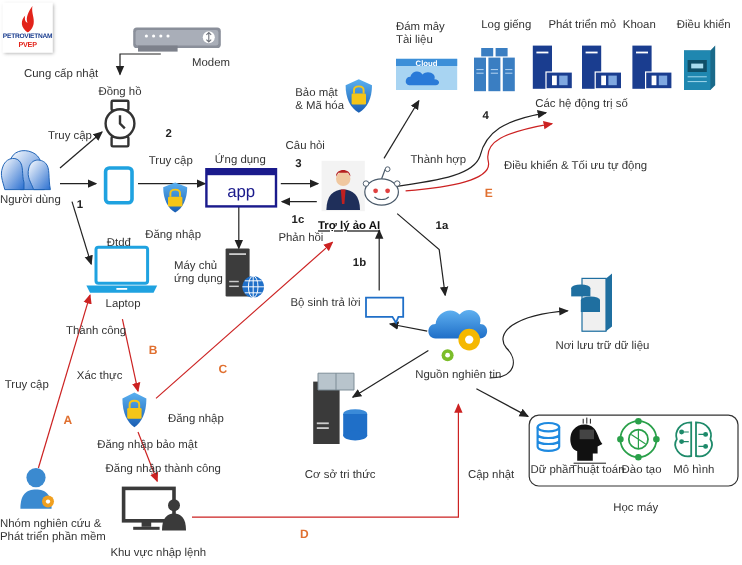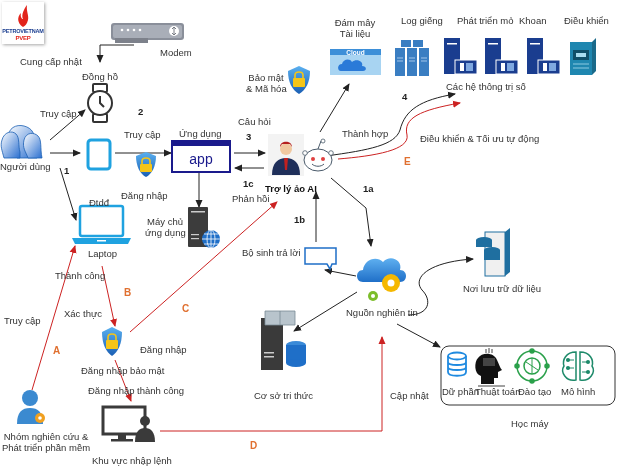--- a/index.html
+++ b/index.html
@@ -1,21 +1,21 @@
 <!DOCTYPE html>
 <html><head>
 <meta charset="utf-8">
 <style>
   html, body { margin: 0; padding: 0; background: #ffffff; }
   body { width: 618px; height: 471px; position: relative; overflow: hidden;
          font-family: "Liberation Sans", sans-serif; color: #333; }
   #diagram { position: absolute; left: 0; top: 0; width: 618px; height: 471px; }
   .lbl { position: absolute; font-size: 9.5px; color: #333; white-space: nowrap; line-height: 11px; }
-  .lbl.center { text-align: center; }
-  .lbl.bold { font-weight: bold; color: #111; }
+  .lbl.center { text-align: left; }
+  .lbl.bold { font-weight: bold; color: #111; text-decoration: underline; }
   .lbl.step { font-weight: bold; font-size: 9.5px; color: #222; }
   .lbl.red { font-weight: bold; font-size: 10px; color: #e07030; }
   .abs { position: absolute; }
   .logo { position: absolute; left: 2px; top: 2px; width: 42px; height: 42px;
           background: #fff; box-shadow: 1px 1px 3px rgba(0,0,0,0.35); }
   .logo-text { position: absolute; left: 0; width: 42px; text-align: center;
                font-size: 5.5px; font-weight: bold; color: #1a3d8f; letter-spacing: -0.2px; }
 </style>
 </head>
 <body>
@@ -308,21 +308,21 @@
 <div class="lbl center" style="left:330px;top:17px;width:50px">
   <span>Đám mây</span><br>
   <span>Tài liệu</span>
 </div>
 <div class="lbl bold" style="left:265px;top:183px">Trợ lý ảo AI</div>
 
 <div class="lbl" style="left:401px;top:15px">Log giếng</div>
 <div class="lbl" style="left:457px;top:15px">Phát triển mỏ</div>
 <div class="lbl" style="left:519px;top:15px">Khoan</div>
 <div class="lbl" style="left:564px;top:15px">Điều khiển</div>
-<div class="lbl" style="left:446px;top:81px">Các hệ thông trị số</div>
+<div class="lbl" style="left:446px;top:81px">Các hệ động trị số</div>
 
 <div class="lbl" style="left:242px;top:247px">Bộ sinh trả lời</div>
 <div class="lbl" style="left:346px;top:307px">Nguồn nghiên tin</div>
 <div class="lbl" style="left:463px;top:283px">Nơi lưu trữ dữ liệu</div>
 <div class="lbl" style="left:254px;top:390px">Cơ sở tri thức</div>
 
 <div class="lbl" style="left:442px;top:386px">Dữ phần</div>
 <div class="lbl" style="left:475px;top:386px">Thuật toán</div>
 <div class="lbl" style="left:518px;top:386px">Đào tạo</div>
 <div class="lbl" style="left:561px;top:386px">Mô hình</div>

